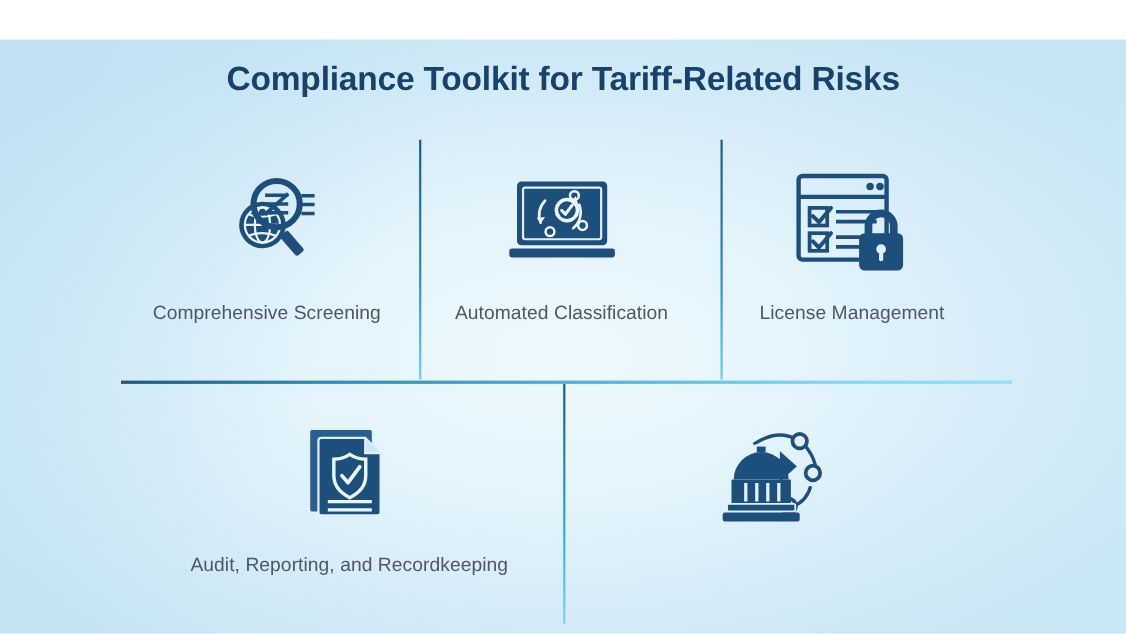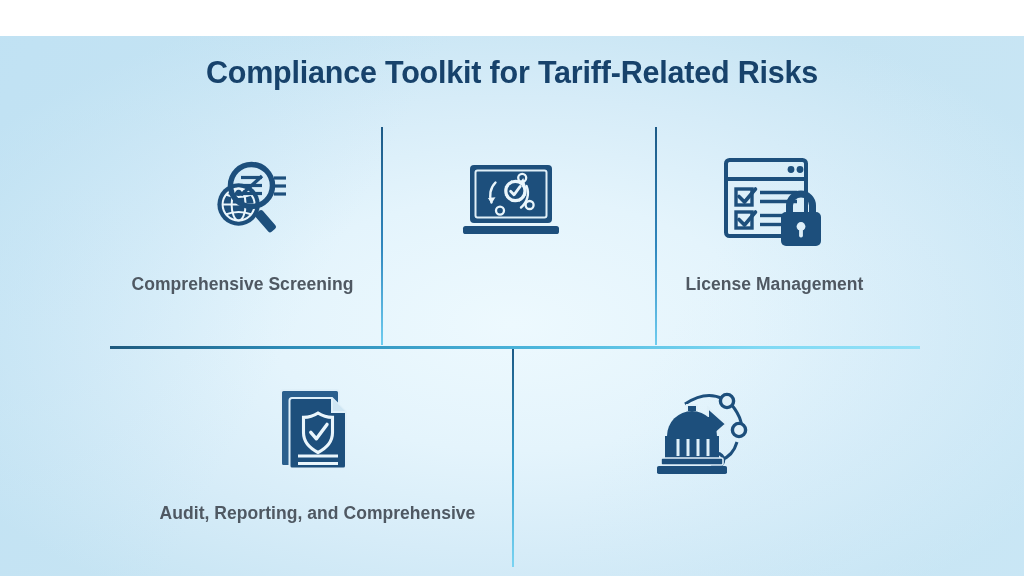--- a/index.html
+++ b/index.html
@@ -80,21 +80,20 @@
     align-items: center;
     justify-content: center;
   }
   .item-label {
     margin-top: 21px;
     font-size: 17.5px;
     color: #4f5862;
     text-align: left;
     white-space: nowrap;
     letter-spacing: 0.05px;
-    font-weight: bold;
   }
 
   
   .pos-0 { left: 100px; top: 113px; width: 285px; }
   .pos-1 { left: 375px; top: 113px; width: 271px; }
   .pos-2 { left: 632px; top: 113px; width: 285px; }
   
   .pos-3 { left: 160px; top: 342px; width: 315px; }
   .pos-4 { left: 545px; top: 342px; width: 318px; }
 
@@ -173,20 +172,21 @@
         </g>
 
         <g>
           <path d="M52 27.3 l4.4 2.4 4.4-2.4 1.4 4.9 4.9 1.3 -2.3 4.5 2.3 4.5 -4.9 1.3 -1.4 4.9 -4.4-2.4 -4.4 2.4 -1.4-4.9 -4.9-1.3 2.3-4.5 -2.3-4.5 4.9-1.3z" fill="#eaf6fc"></path>
           <circle cx="56.4" cy="38" r="11.2" fill="#eaf6fc"></circle>
           <circle cx="56.4" cy="38" r="8" fill="#1d4f7c"></circle>
           <path d="M51.6 38.2 l3.4 3.6 6.2-8.4" fill="none" stroke="#eaf6fc" stroke-width="2.8" stroke-linecap="round" stroke-linejoin="round"></path>
         </g>
       </svg>
     </div>
+    <div class="item-label">Automated Classification</div>
   </div>
 
   <div class="item pos-2">
     <div class="icon-box">
       <svg width="108" height="98" viewBox="0 0 108 98">
 
         <rect x="5" y="8" width="80" height="76" rx="3.5" fill="none" stroke="#1d4f7c" stroke-width="4"></rect>
         <line x1="5" y1="27" x2="85" y2="27" stroke="#1d4f7c" stroke-width="4"></line>
         <circle cx="70" cy="17.5" r="3.4" fill="#1d4f7c"></circle>
         <circle cx="79" cy="17.5" r="3.4" fill="#1d4f7c"></circle>
@@ -225,21 +225,21 @@
 
         <path d="M50 33 c-5 3.4 -10.6 4.4 -14.5 4.4 v15.2 c0 10.4 8.2 16.7 14.5 19.9 6.3-3.2 14.5-9.5 14.5-19.9 V37.4 c-3.9 0-9.5-1-14.5-4.4z" fill="none" stroke="#eaf6fc" stroke-width="3.1"></path>
         <path d="M42.8 52.4 l5.6 6.4 10.6-14.4" fill="none" stroke="#eaf6fc" stroke-width="3.4" stroke-linecap="round" stroke-linejoin="round"></path>
 
         <g stroke="#eaf6fc" stroke-width="3.1" stroke-linecap="butt">
           <line x1="30" y1="76" x2="70" y2="76"></line>
           <line x1="30" y1="83.5" x2="70" y2="83.5"></line>
         </g>
       </svg>
     </div>
-    <div class="item-label">Audit, Reporting, and Comprehensive</div>
+    <div class="item-label">Audit, Reporting, and Recordkeeping</div>
   </div>
 
   <div class="item pos-4">
     <div class="icon-box">
       <svg width="106" height="100" viewBox="0 0 106 100">
 
         <g fill="none" stroke="#1d4f7c" stroke-width="3">
           <path d="M34 24 Q55 10 72 19"></path>
           <path d="M80 24 Q95 42 89 57"></path>
           <path d="M86 62 Q82 76 70 80"></path>

